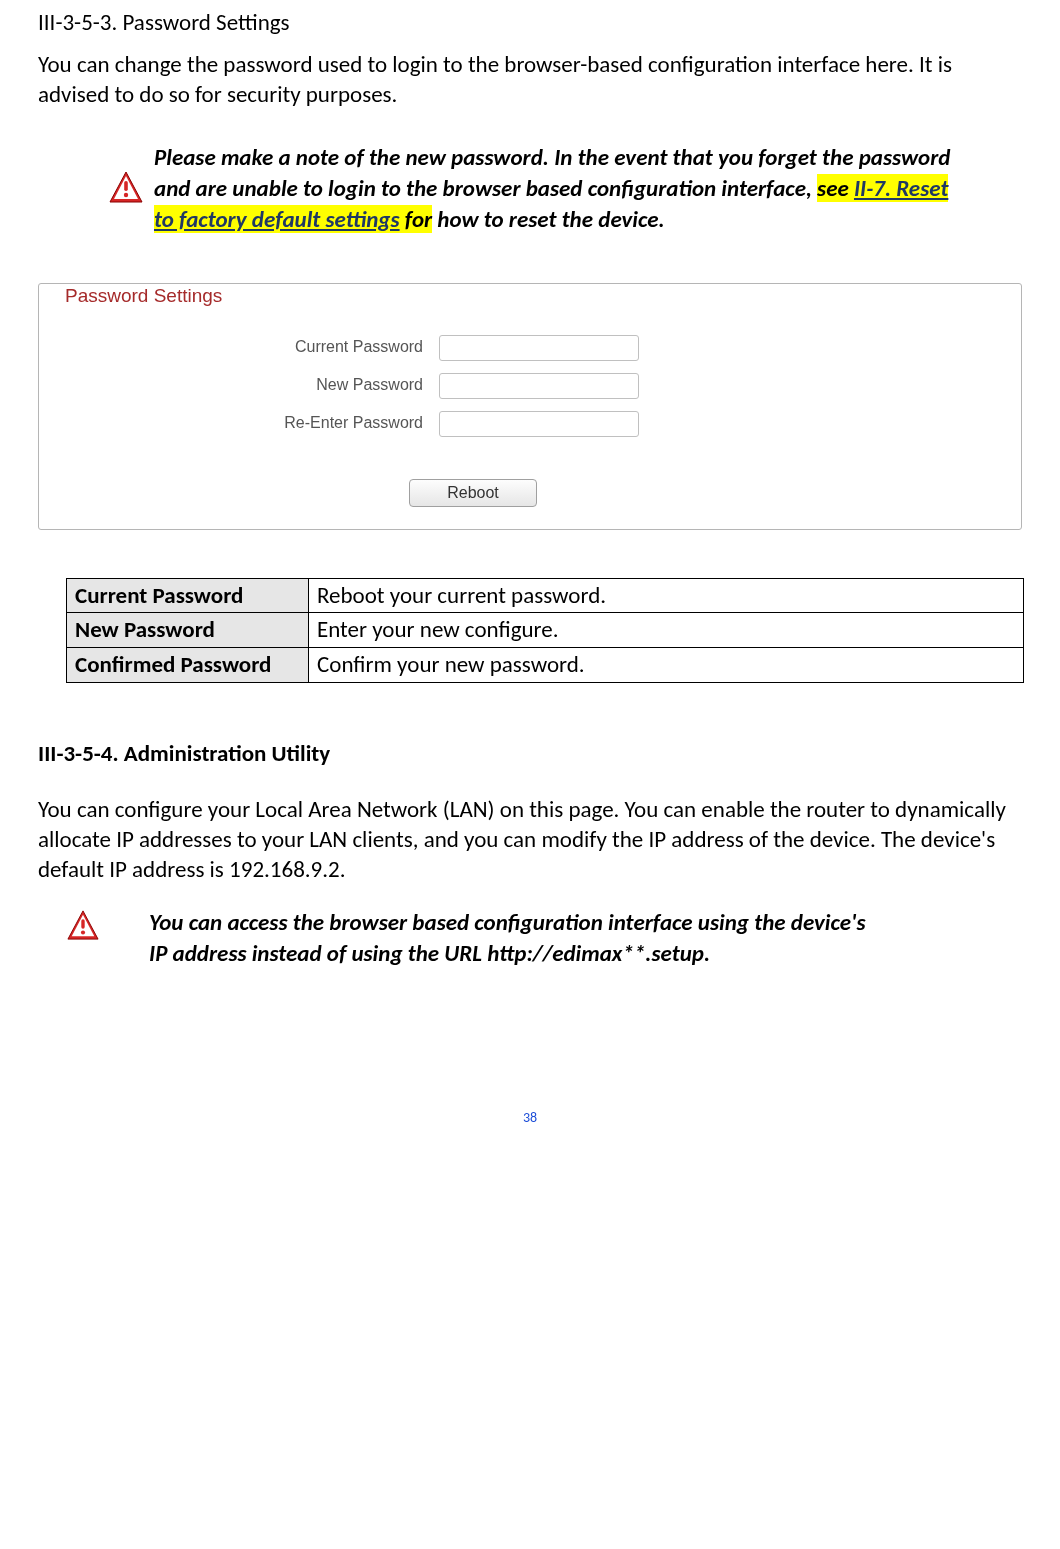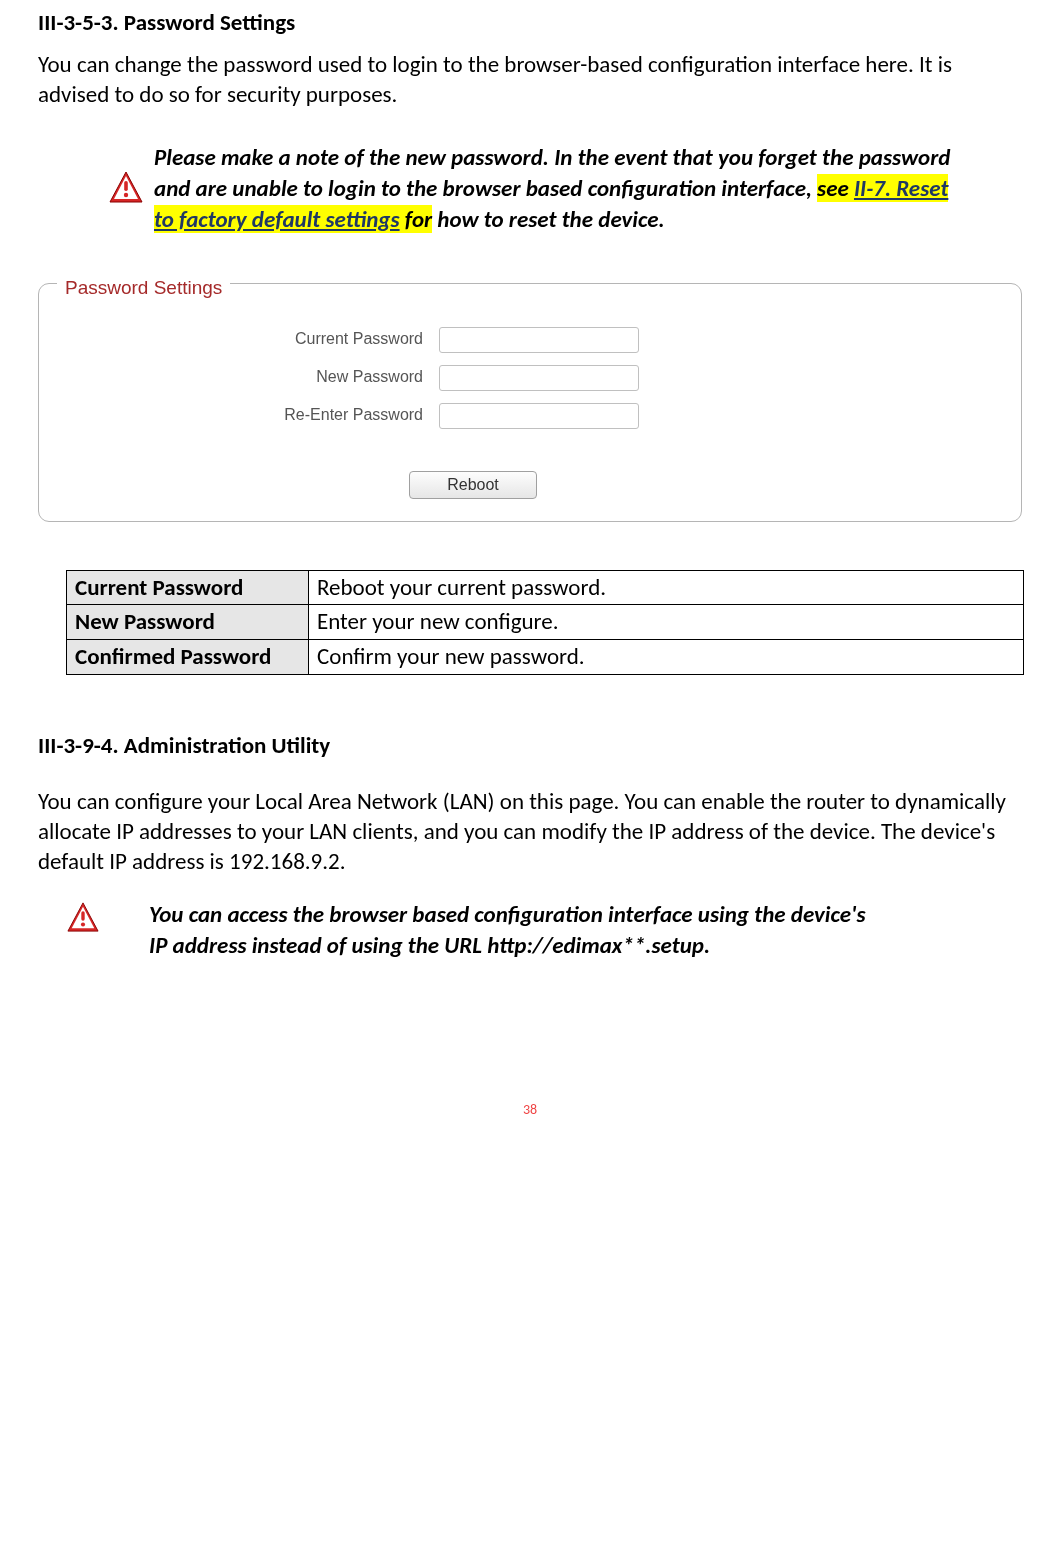--- a/index.html
+++ b/index.html
@@ -7,21 +7,21 @@
       font-family: Calibri, Arial, sans-serif;
       font-size: 23px;
       color: #000;
       background: #fff;
       width: 1060px;
       margin: 0 auto;
       padding: 8px 38px 0 38px;
       line-height: 1.3;
     }
     .section-title {
-      font-weight: bold;
+      font-weight: normal;
       margin-bottom: 12px;
     }
     .intro-text {
       margin-bottom: 32px;
     }
     .note-block {
       display: flex;
       align-items: flex-start;
       gap: 10px;
       margin: 0 0 48px 70px;
@@ -39,24 +39,24 @@
     .note-text .highlight {
       background: #ffff00;
     }
     .note-text .link {
       color: #1f3864;
       text-decoration: underline;
     }
     
     .screenshot {
       border: 1px solid #b5b5b5;
-      border-radius: 11px;
+      border-radius: 3px;
       background: #fff;
       margin: 0 0 48px 0;
-      padding: 4px 0 12px 0;
+      padding: 12px 0 12px 0;
       font-family: Arial, sans-serif;
       font-size: 16px;
       color: #333;
     }
     .screenshot-legend {
       position: relative;
       top: -12px;
       left: 18px;
       display: inline-block;
       background: #fff;
@@ -134,21 +134,21 @@
       align-items: flex-start;
       gap: 10px;
       margin-left: 28px;
       padding-right: 150px;
     }
     .note-block2 .note-icon { margin-top: 2px; }
     .note-block2 .note-text { font-style: italic; font-weight: bold; line-height: 1.35; margin-left: 39px; }
     .page-number {
       text-align: center;
       font-size: 14px;
-      color: #ef4444;
+      color: #1d4ed8;
       margin-top: 140px;
       padding-bottom: 12px;
     }
   </style>
 </head>
 <body>
 
 <div class="section-title">III-3-5-3.    Password Settings</div>
 
 <div class="intro-text">You can change the password used to login to the browser-based configuration interface here. It is advised to do so for security purposes.</div>
@@ -199,21 +199,21 @@
     <td>Enter your new configure.</td>
   </tr>
   <tr>
     <td class="key">Confirmed Password</td>
     <td>Confirm your new password.</td>
   </tr>
 </tbody>
   </table>
 
 <div class="section2">
-  <div class="section-title2">III-3-9-4.    Administration Utility</div>
+  <div class="section-title2">III-3-5-4.    Administration Utility</div>
   <div class="body-text">You can configure your Local Area Network (LAN) on this page. You can enable the router to dynamically allocate IP addresses to your LAN clients, and you can modify the IP address of the device. The device's default IP address is 192.168.9.2.</div>
 
   <div class="note-block2">
     <span class="note-icon">
       <svg width="34" height="32" viewBox="0 0 36 34">
         <polygon points="18,2 34,32 2,32" fill="#d62626" stroke="#8a0000" stroke-width="1"></polygon>
         <polygon points="18,6 30,29 6,29" fill="#ffffff"></polygon>
         <rect x="16.2" y="11" width="3.6" height="10" rx="1.8" fill="#d62626"></rect>
         <circle cx="18" cy="25" r="2.2" fill="#d62626"></circle>
       </svg>

